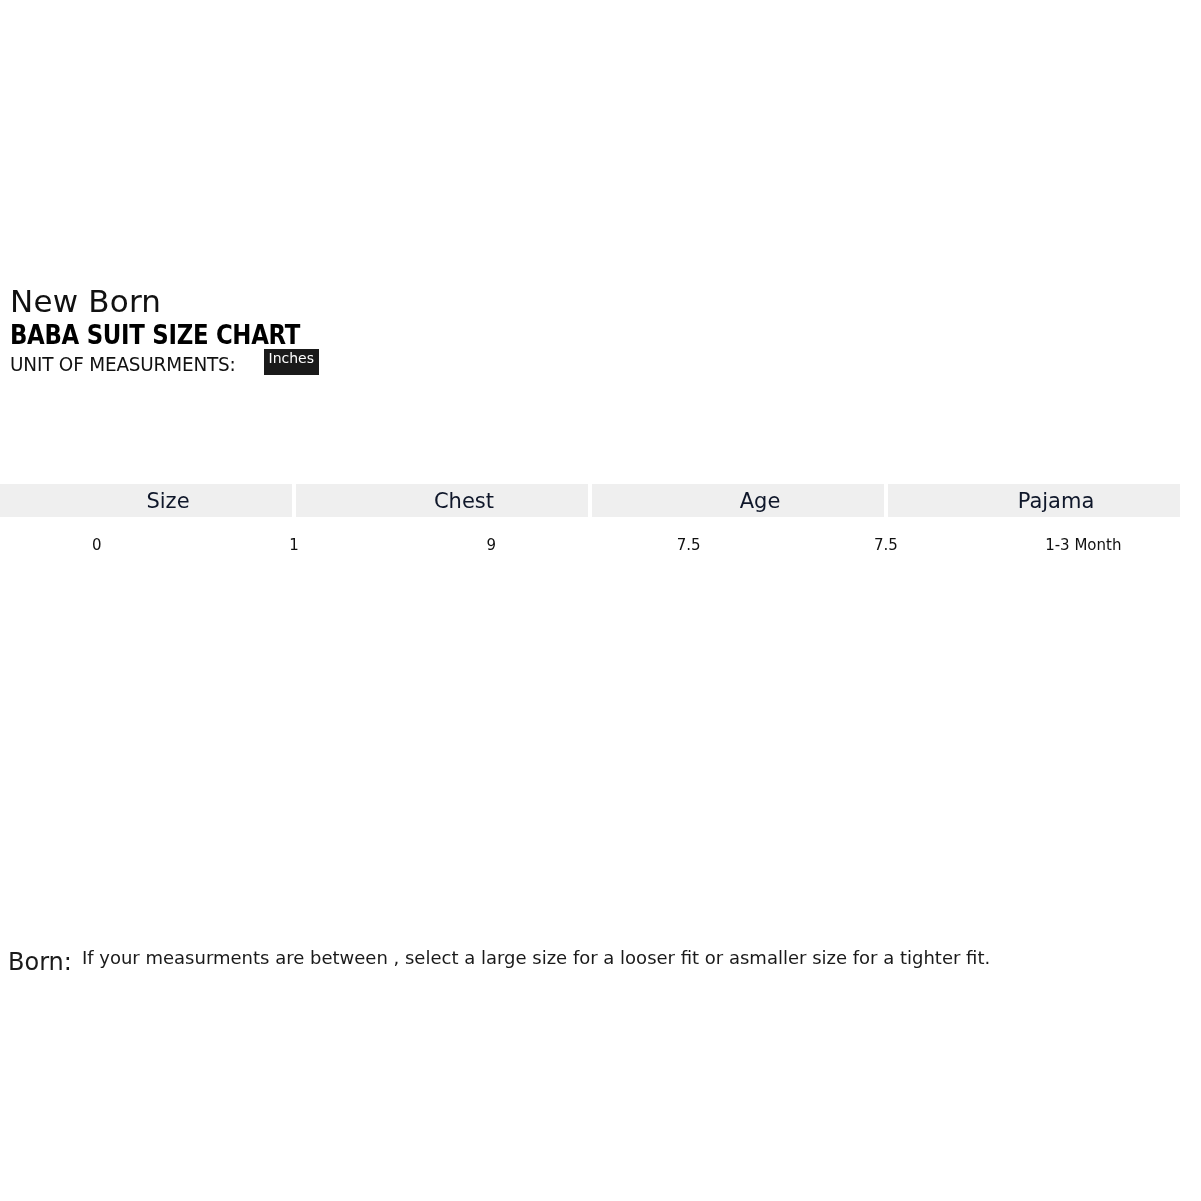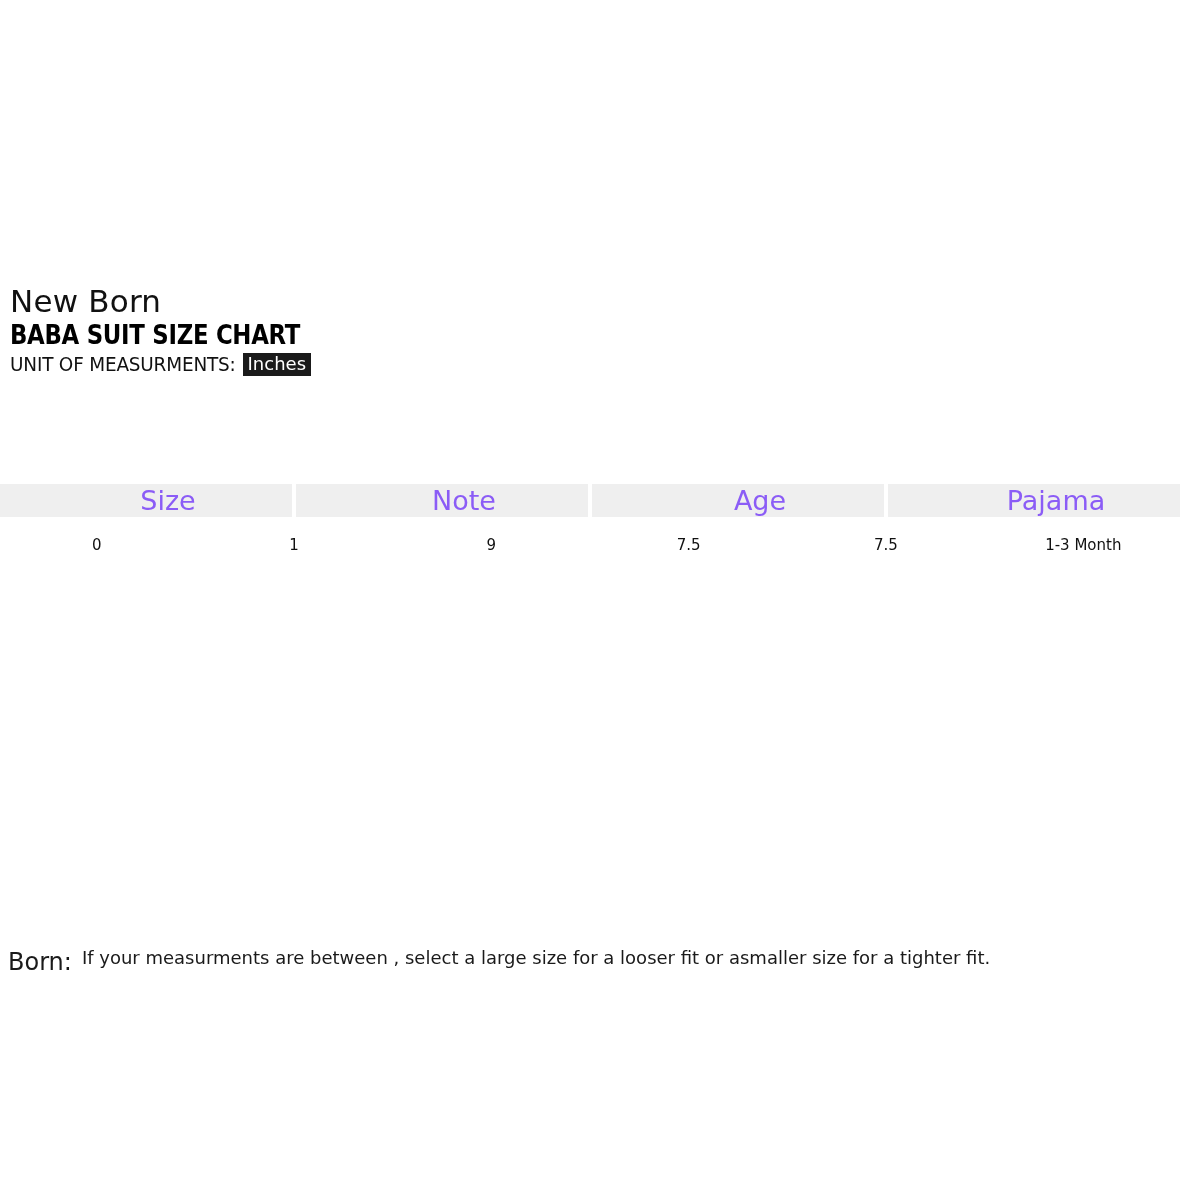--- a/index.html
+++ b/index.html
@@ -45,37 +45,37 @@
     margin-top: 2px;
     color: #000;
     letter-spacing: -0.3px;
     font-stretch: condensed;
     transform: scaleX(0.94);
     transform-origin: left center;
   }
   .unit-row {
     margin-top: 4px;
     display: flex;
-    align-items: flex-start;
-    gap: 0;
+    align-items: flex-end;
+    gap: 21px;
     height: 22px;
   }
   .unit-label {
     font-size: 19px;
     font-weight: 400;
     color: #111;
     letter-spacing: -0.2px;
     transform: scaleX(0.97);
     transform-origin: left center;
   }
   .unit-value {
     background: #1a1a1a;
     color: #ffffff;
-    font-size: 18px;
-    padding: 2px 5px 3px 5px;
+    font-size: 14px;
+    padding: 2px 5px 10px 5px;
     line-height: 1;
     display: inline-block;
   }
 
   
   .table {
     position: absolute;
     left: 0px;
     top: 484px;
     width: 1180px;
@@ -83,22 +83,22 @@
   .row {
     display: flex;
     width: 100%;
   }
   .row.header .cell {
     background: #efefef;
     height: 33px;
     display: flex;
     align-items: center;
     justify-content: center;
-    font-size: 27px;
-    color: #8b5cf6;
+    font-size: 21px;
+    color: #0f172a;
     font-weight: 400;
     padding-left: 44px;
   }
   .row.body .cell {
     height: 36px;
     display: flex;
     align-items: center;
     justify-content: center;
     font-size: 15px;
     color: #111;
@@ -152,21 +152,21 @@
     <div class="title-sub">BABA SUIT SIZE CHART</div>
     <div class="unit-row">
       <span class="unit-label">UNIT OF MEASURMENTS:</span>
       <span class="unit-value">Inches</span>
     </div>
   </div>
 
   <div class="table">
     <div class="row header">
       <div class="cell">Size</div>
-      <div class="cell">Note</div>
+      <div class="cell">Chest</div>
       <div class="cell">Age</div>
       <div class="cell">Pajama</div>
     </div>
     <div class="row body">
       <div class="cell">0</div>
       <div class="cell">1</div>
       <div class="cell">9</div>
       <div class="cell">7.5</div>
       <div class="cell">7.5</div>
       <div class="cell">1-3 Month</div>

